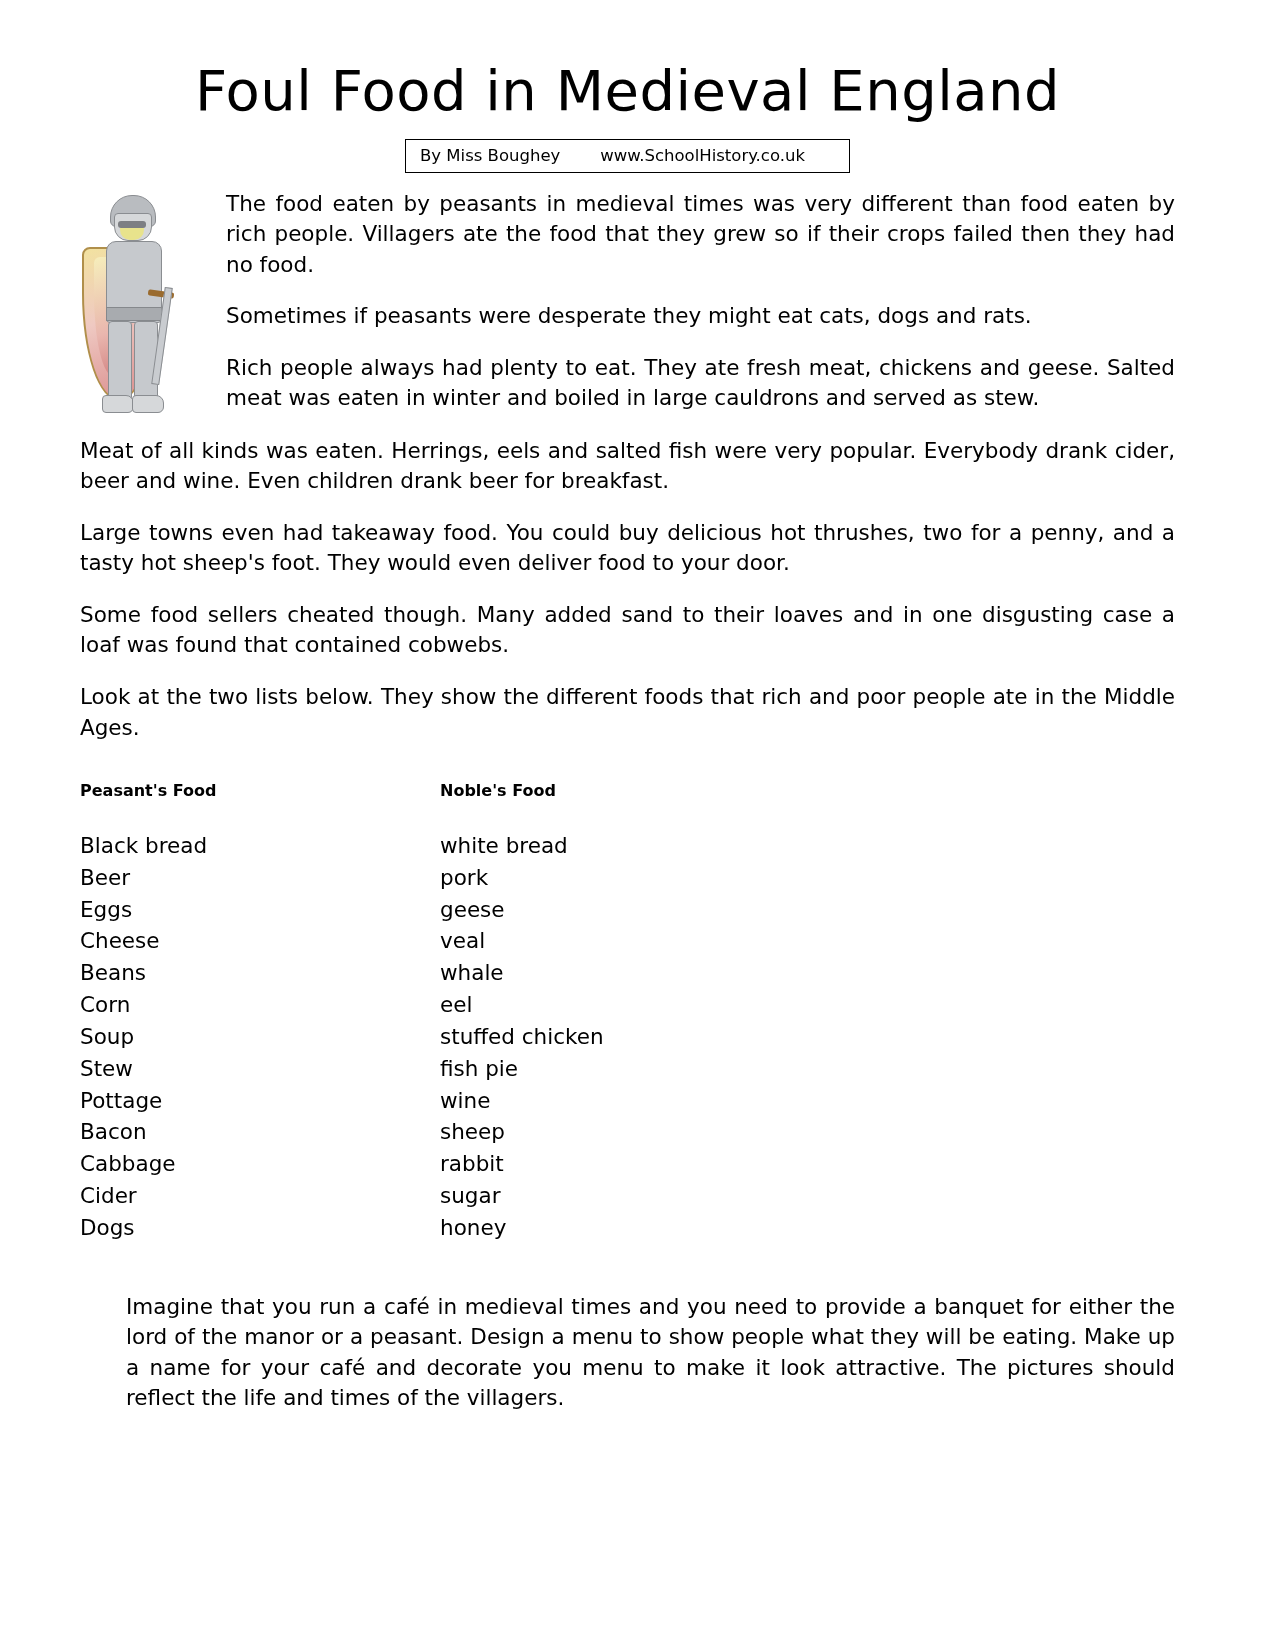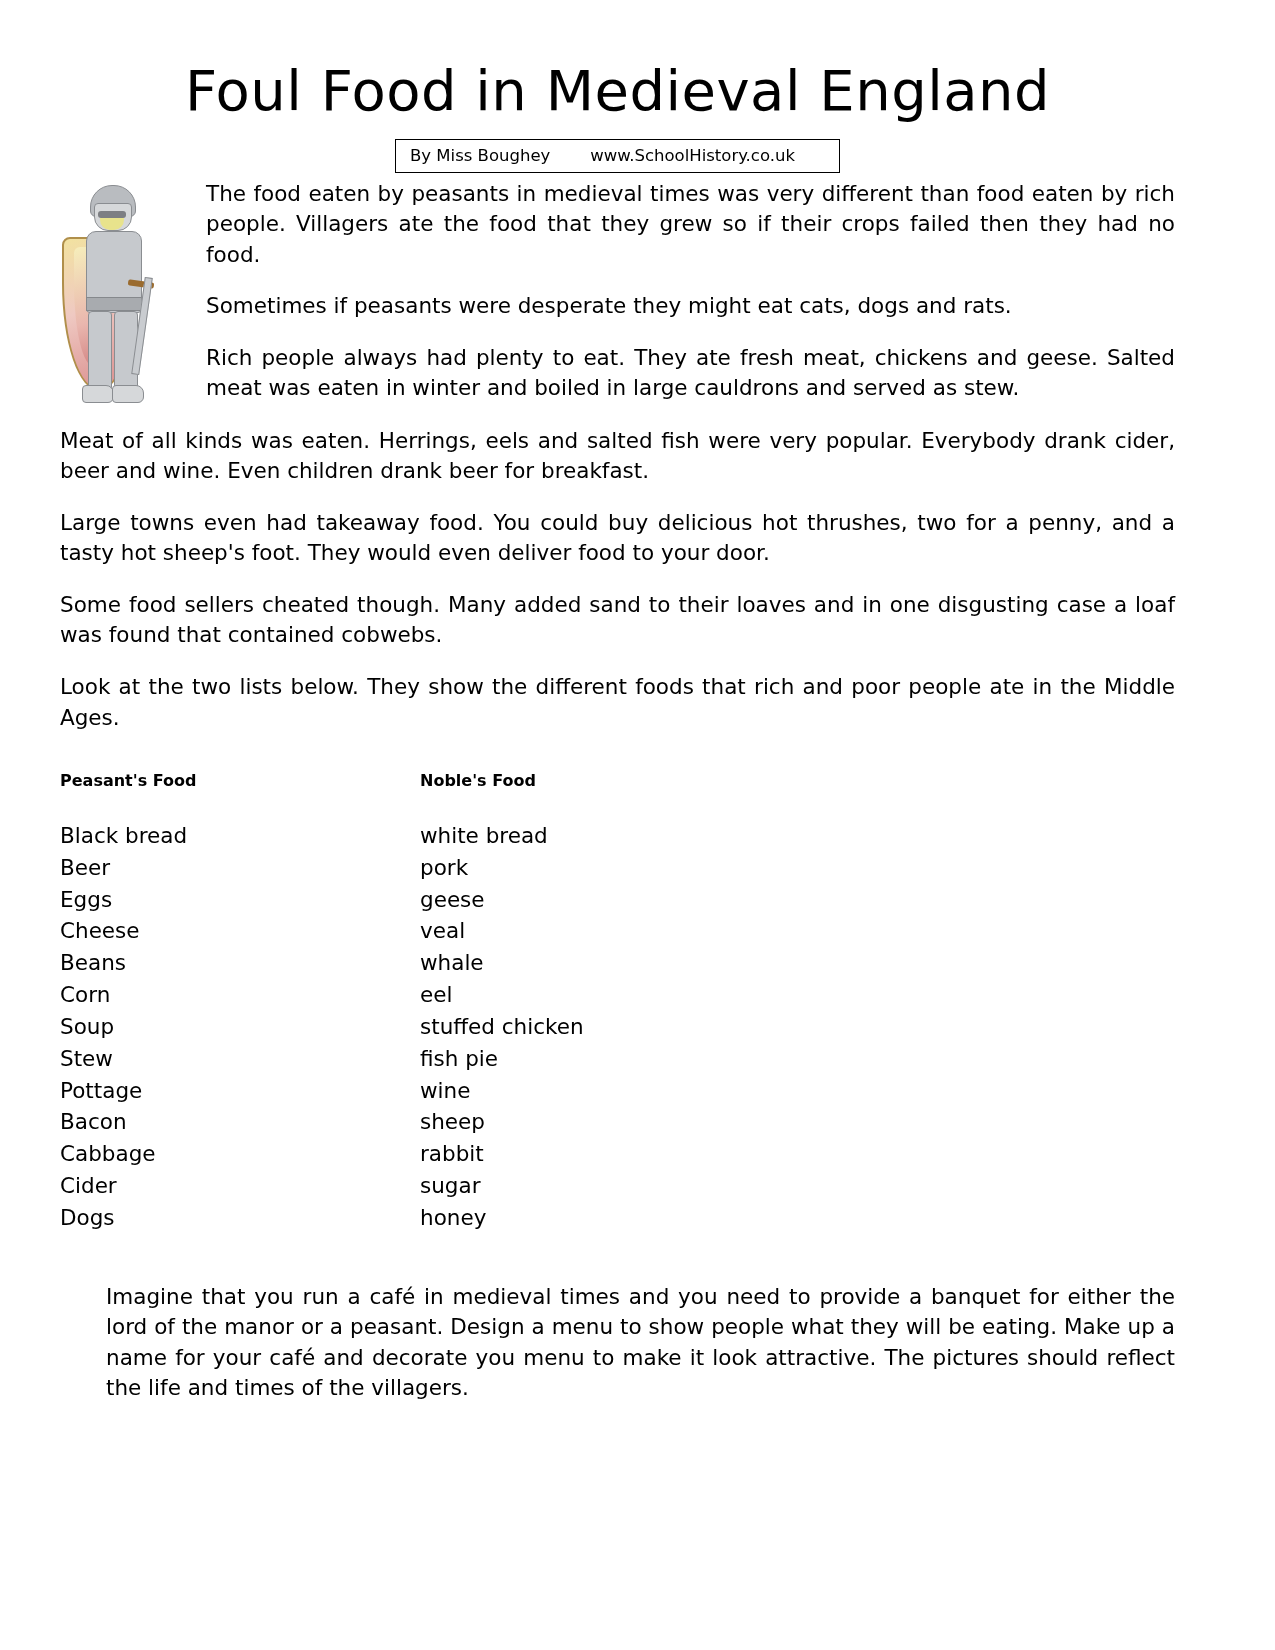--- a/index.html
+++ b/index.html
@@ -13,21 +13,21 @@
     font-family: "DejaVu Sans", sans-serif;
     color: #000000;
     position: relative;
     overflow: hidden;
   }
   .page {
     position: relative;
     width: 1275px;
     height: 1650px;
     box-sizing: border-box;
-    padding: 52px 100px 0 60px;
+    padding: 52px 100px 0 80px;
   }
   .title {
     text-align: center;
     font-family: "DejaVu Sans", sans-serif;
     font-size: 56px;
     font-weight: 400;
     letter-spacing: 0.5px;
     margin: 10px 0 0 0;
     line-height: 1.05;
   }
@@ -44,21 +44,21 @@
   }
   .byline-box .author { white-space: nowrap; text-align: right; }
   .byline-box .site { white-space: nowrap; padding-right: 30px; }
 
   .body-text {
     font-size: 21.5px;
     line-height: 1.42;
   }
 
   .intro-wrap {
-    margin-top: 6px;
+    margin-top: 16px;
     position: relative;
   }
   .knight {
     float: left;
     width: 128px;
     height: 235px;
     margin: 6px 18px 2px 0;
     position: relative;
   }
   .para {

